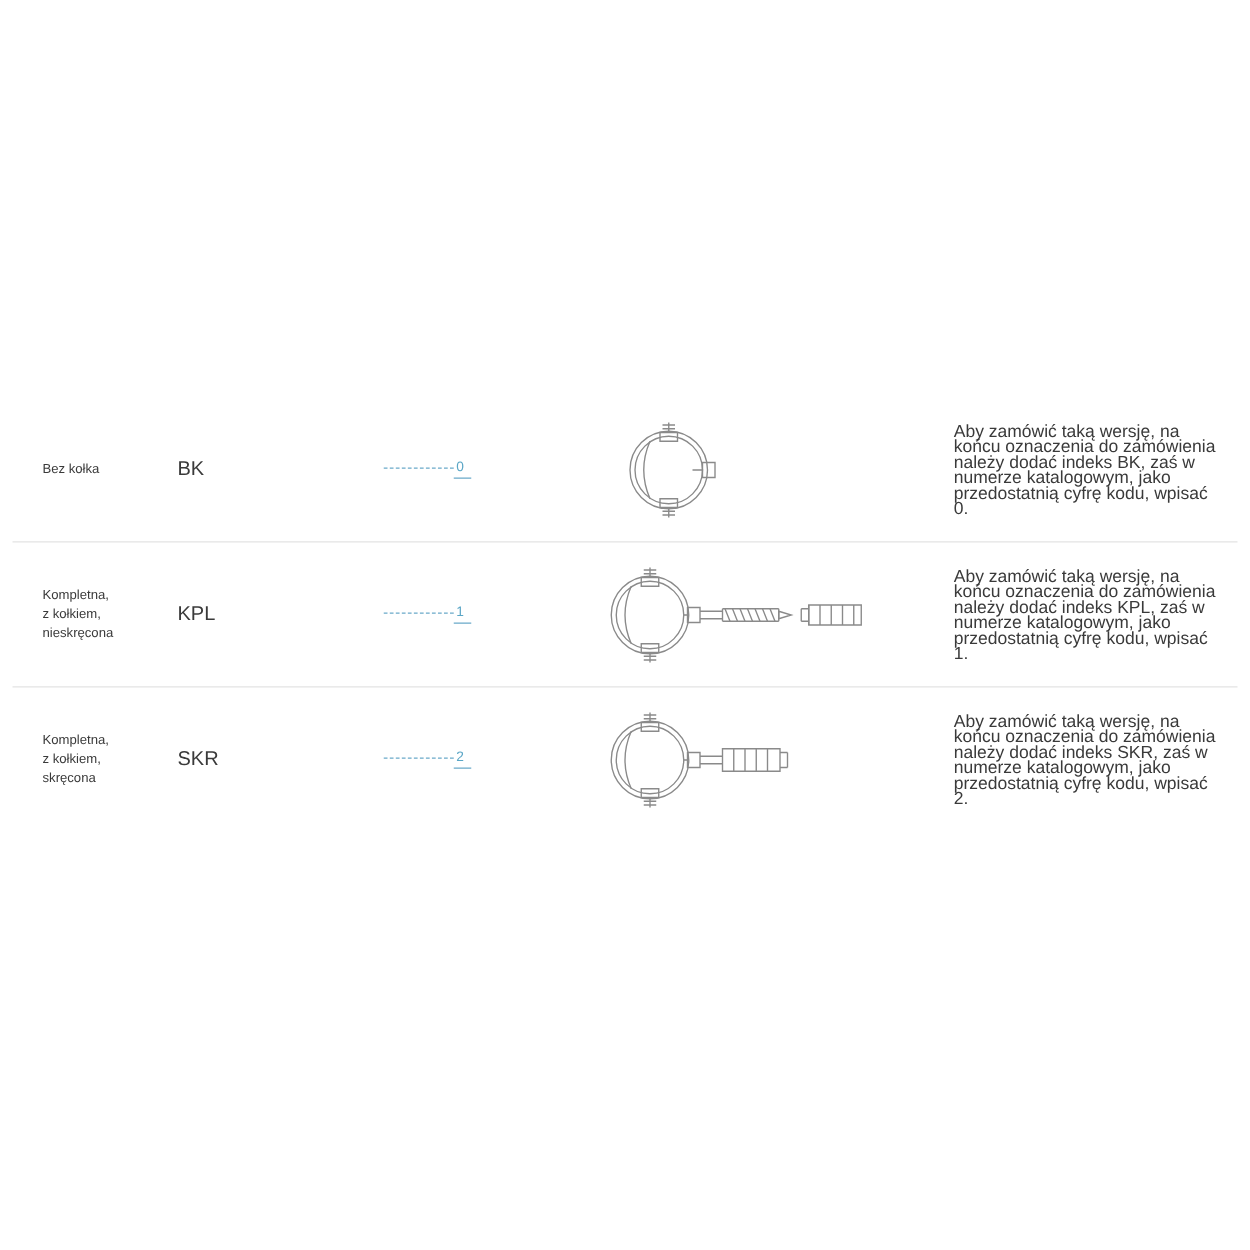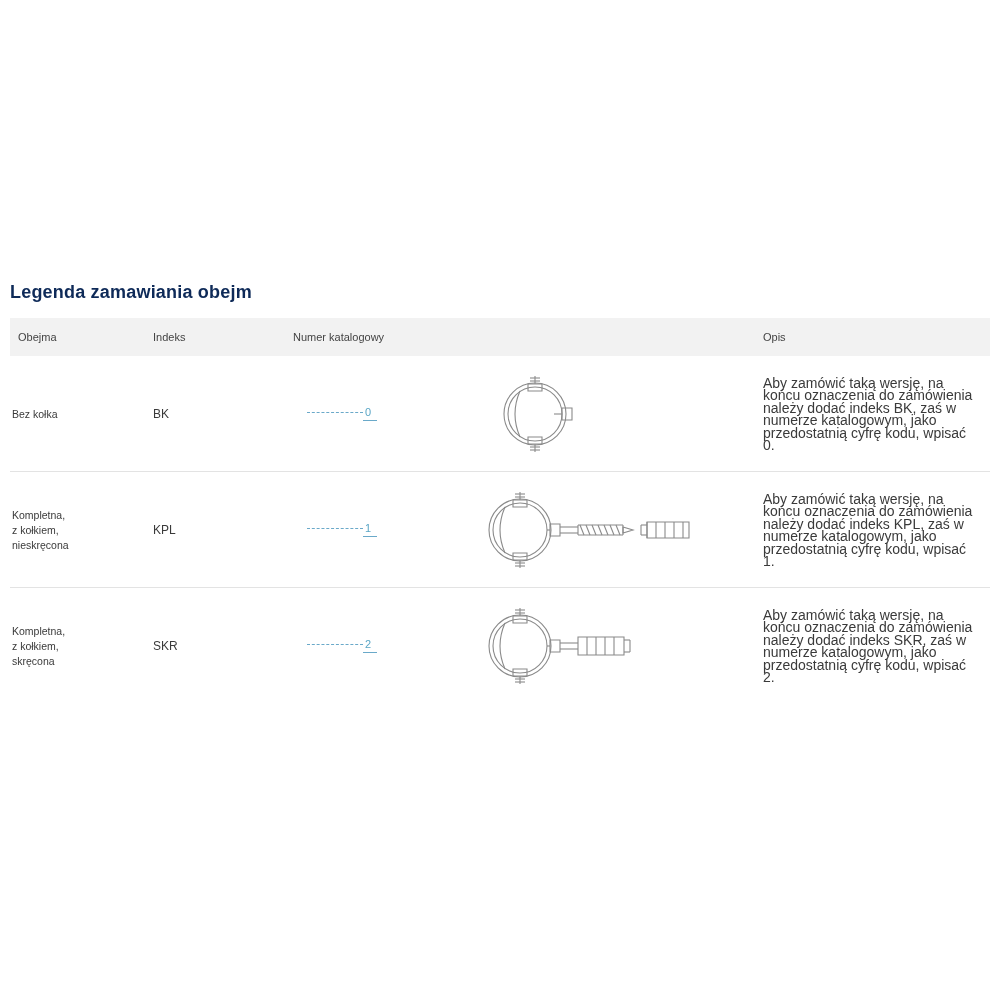--- a/index.html
+++ b/index.html
@@ -55,34 +55,34 @@
 
   .row {
     position: relative;
     height: 115px;
     border-bottom: 1px solid #e3e3e3;
   }
   .row:first-of-type { border-top: none; }
 
   .cell-obejma {
     position: absolute;
-    left: 2px;
+    left: 24px;
     top: 50%;
     transform: translateY(-50%);
     width: 120px;
     font-size: 10.5px;
     line-height: 15px;
     color: #3a3a3a;
   }
   .cell-indeks {
     position: absolute;
-    left: 143px;
-    top: 50%;
-    transform: translateY(-50%);
-    font-size: 12px;
+    left: 132px;
+    top: 50%;
+    transform: translateY(-50%);
+    font-size: 16px;
     color: #3a3a3a;
   }
   .cell-numer {
     position: absolute;
     left: 283px;
     top: 50%;
     transform: translateY(-50%);
     width: 160px;
     height: 16px;
   }
@@ -125,30 +125,23 @@
     line-height: 12.5px;
     color: #3a3a3a;
   }
   svg { display: block; }
 </style>
 </head>
 <body>
 
 <div class="page">
 
-  <div class="title">Legenda zamawiania obejm</div>
 
   <div class="table">
 
-    <div class="thead">
-      <div class="th th-obejma">Obejma</div>
-      <div class="th th-indeks">Indeks</div>
-      <div class="th th-numer">Numer katalogowy</div>
-      <div class="th th-opis">Opis</div>
-    </div>
 
     <div class="row">
       <div class="cell-obejma">Bez kołka</div>
       <div class="cell-indeks">BK</div>
       <div class="cell-numer">
         <div class="code-dashes"></div>
         <div class="code-digit">0</div>
         <div class="code-underline"></div>
       </div>
       <div class="cell-figure">

